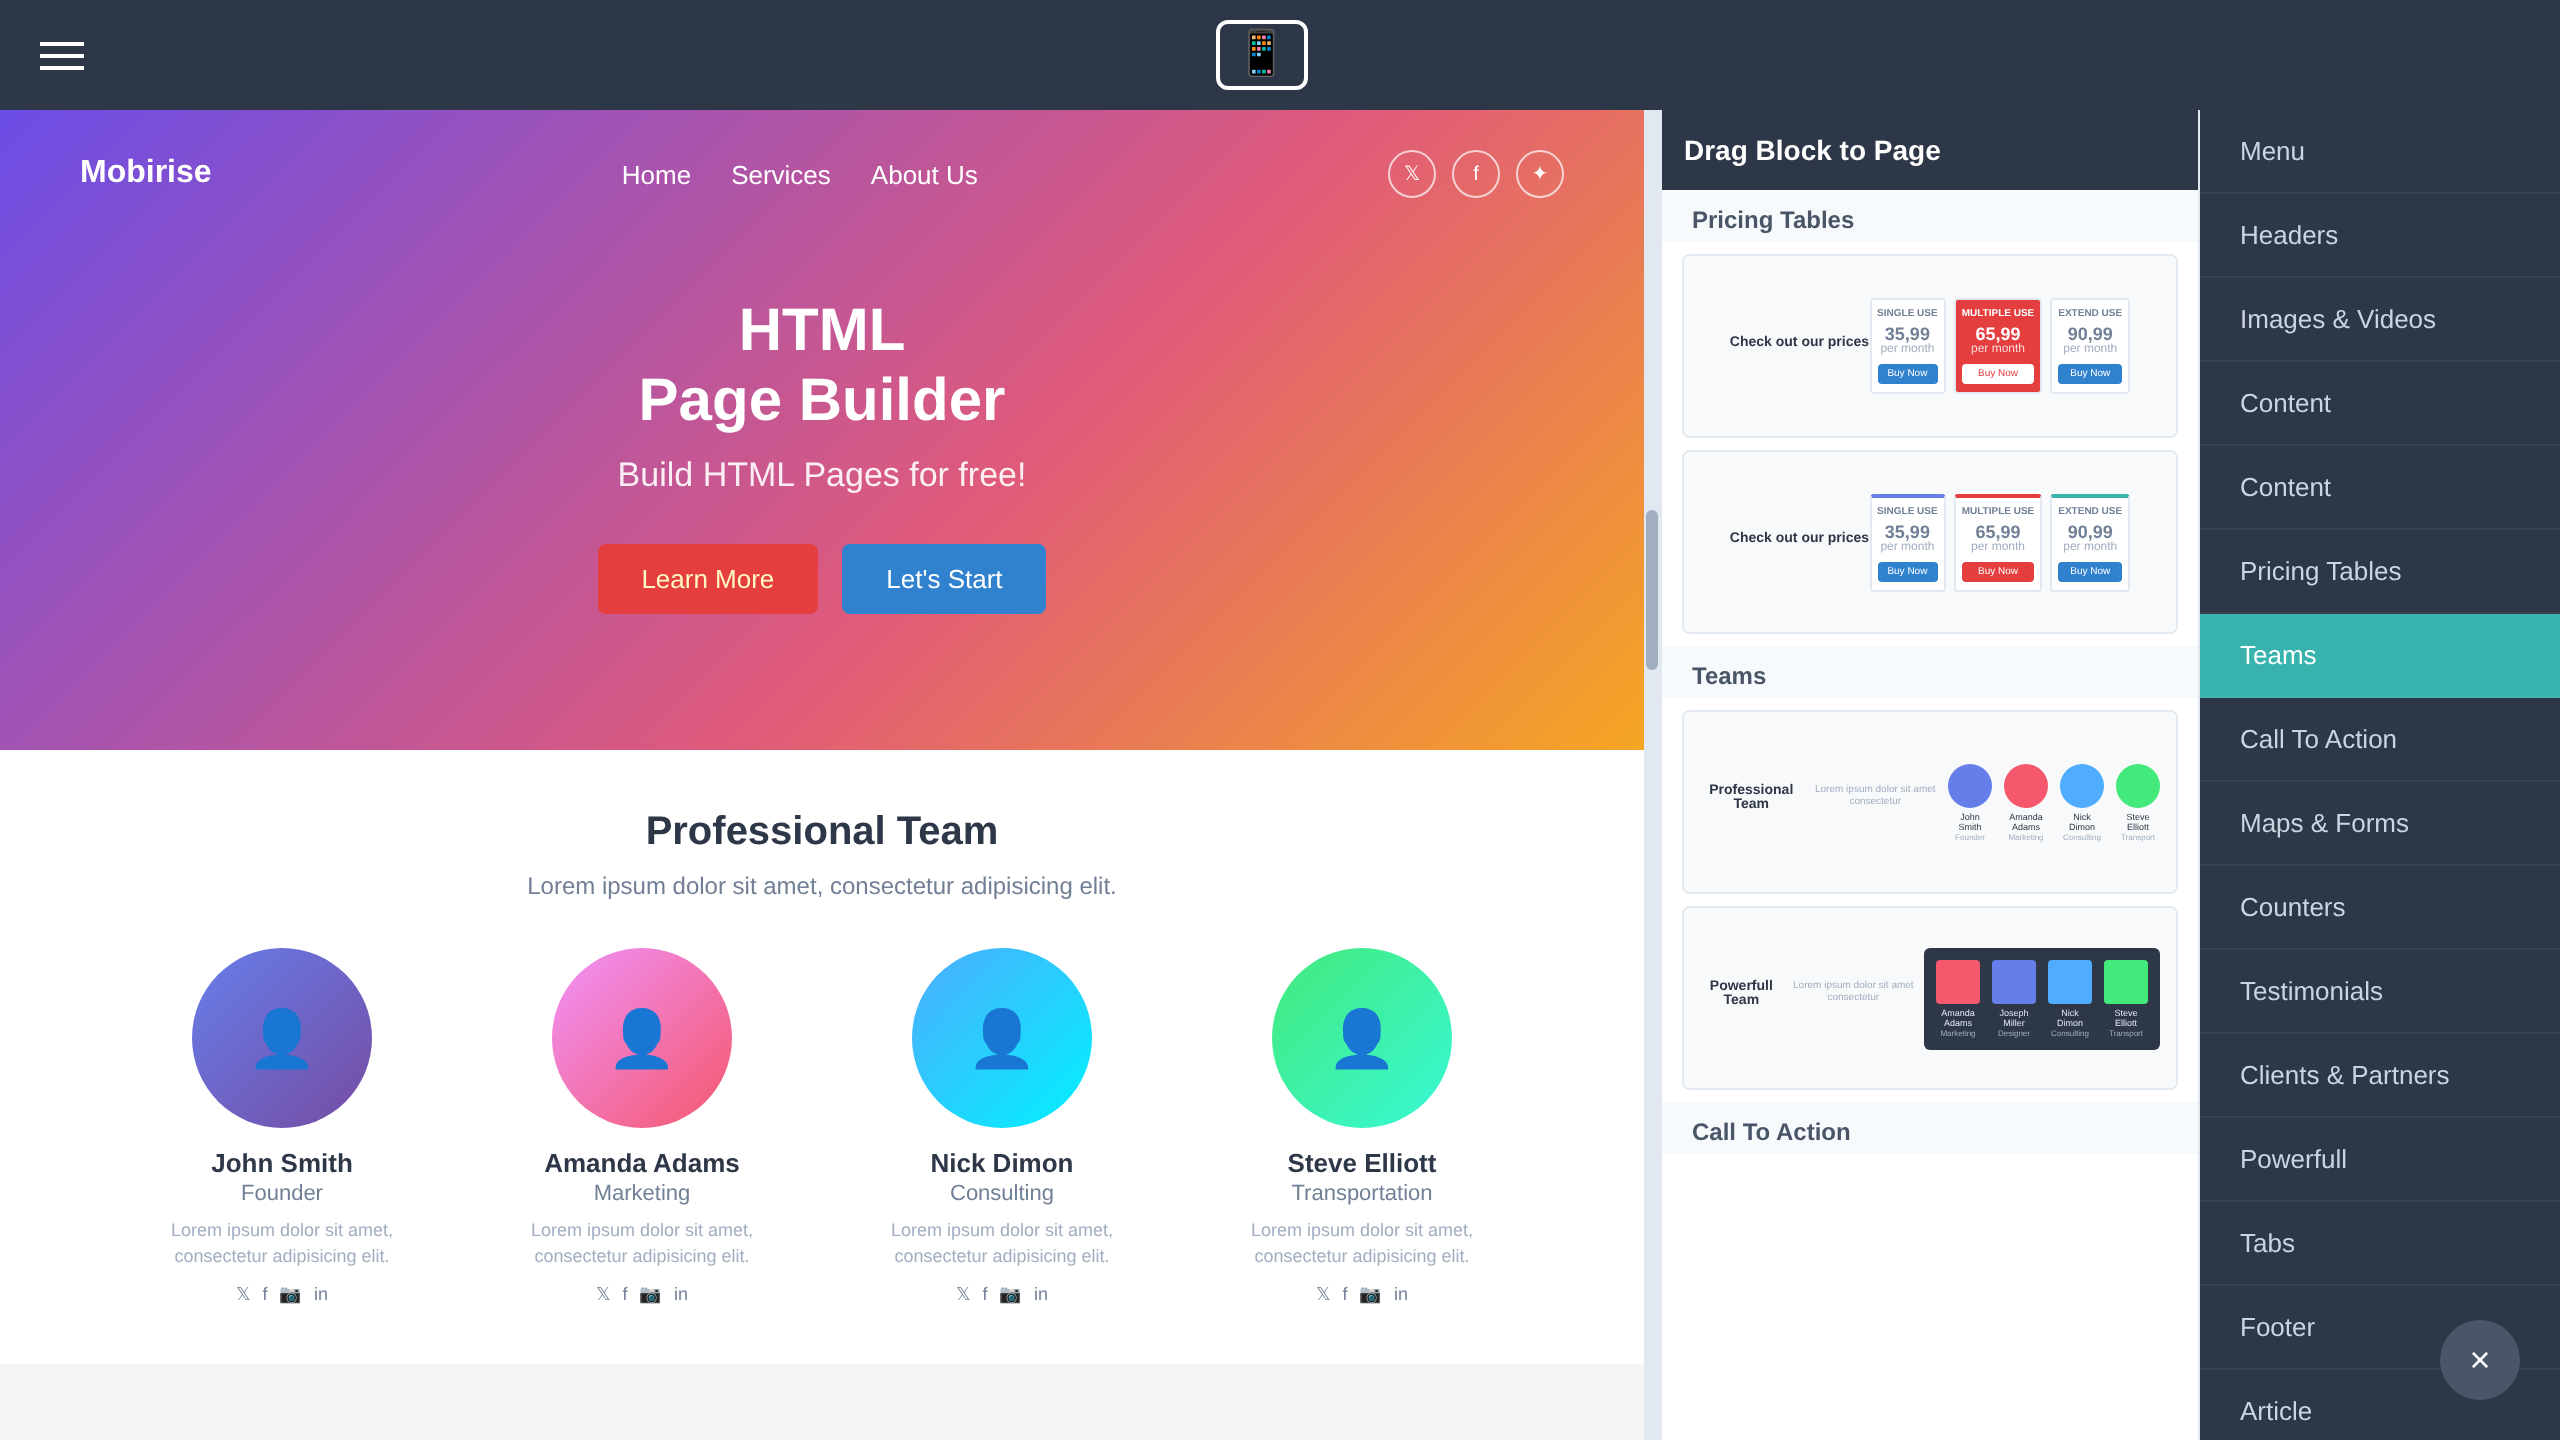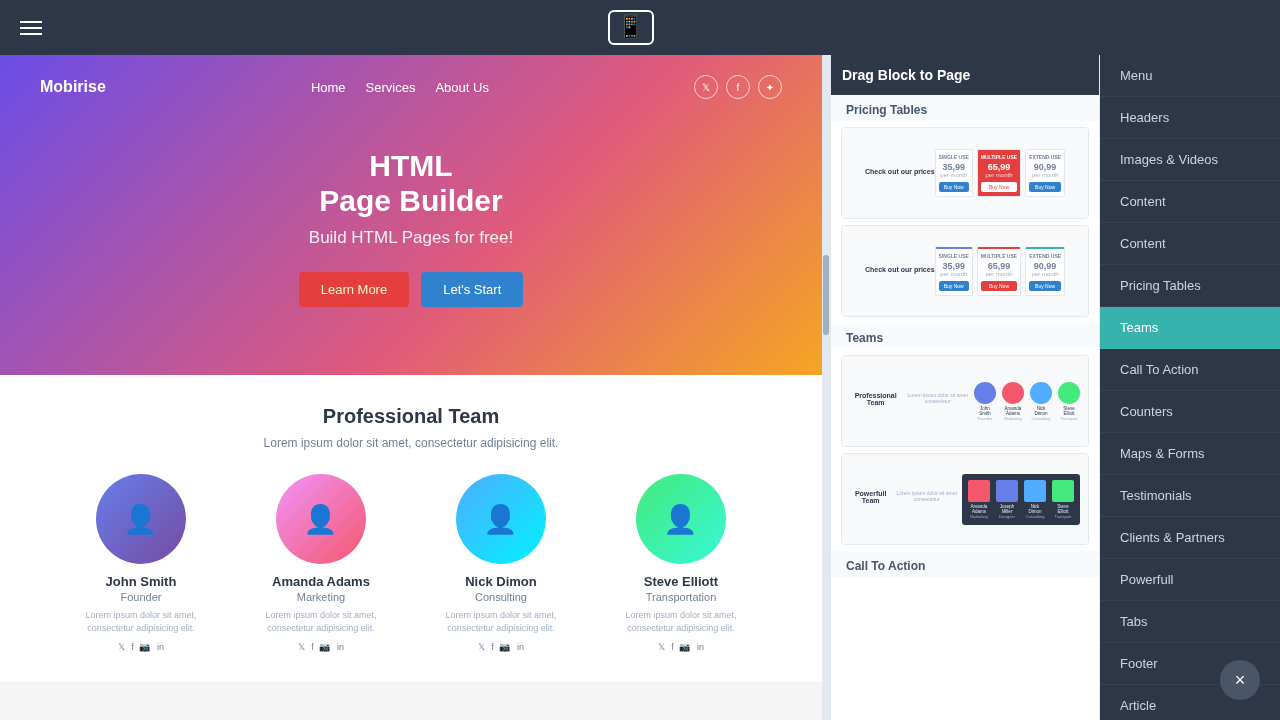--- a/index.html
+++ b/index.html
@@ -432,22 +432,22 @@
 
   <div class="right-nav">
     <div class="nav-item">Menu</div>
     <div class="nav-item">Headers</div>
     <div class="nav-item">Images &amp; Videos</div>
     <div class="nav-item">Content</div>
     <div class="nav-item">Content</div>
     <div class="nav-item">Pricing Tables</div>
     <div class="nav-item active">Teams</div>
     <div class="nav-item">Call To Action</div>
+    <div class="nav-item">Maps &amp; Forms</div>
     <div class="nav-item">Counters</div>
-    <div class="nav-item">Maps &amp; Forms</div>
     <div class="nav-item">Testimonials</div>
     <div class="nav-item">Clients &amp; Partners</div>
     <div class="nav-item">Powerfull</div>
     <div class="nav-item">Tabs</div>
     <div class="nav-item">Footer</div>
     <div class="nav-item">Article</div>
   </div>
 
 </div>
 

